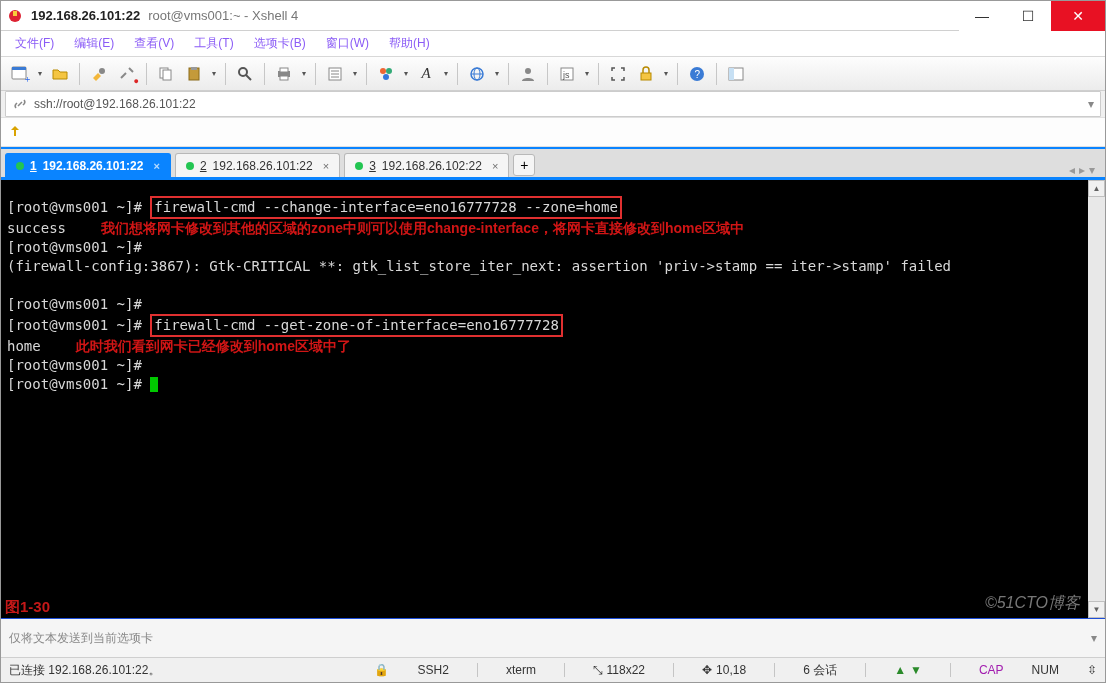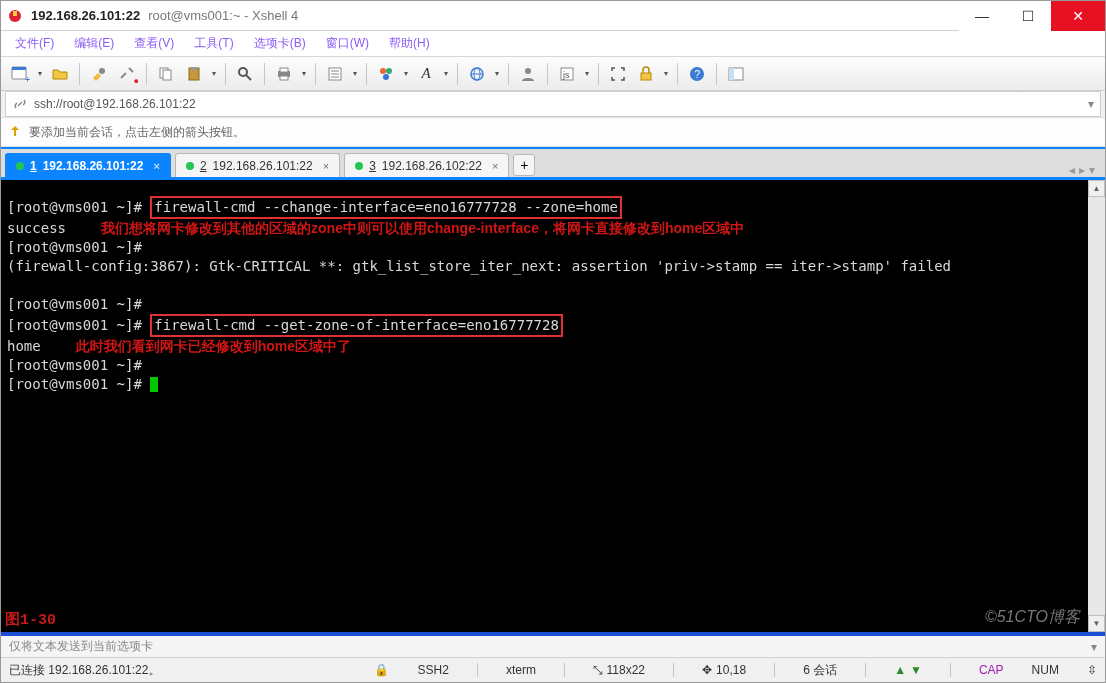--- a/index.html
+++ b/index.html
@@ -188,21 +188,21 @@
     color:#d01515;
     font-family:"Microsoft YaHei",sans-serif;
     font-weight:bold;
     font-size:14px;
   }
   .figlabel {
     position:absolute;
     left:4px;
     bottom:2px;
     color:#c51818;
-    font-family:Liberation Mono, monospace;
+    font-family:Liberation Sans, sans-serif;
     font-weight:bold;
     font-size:15px;
   }
   .cursor-block {
     display:inline-block;
     width:8px; height:15px;
     background:#00c800;
     vertical-align:middle;
     position:relative;
     top:-1px;
@@ -229,23 +229,23 @@
     border:1px solid #c0c0c0;
     font-size:8px;
     display:flex;align-items:center;justify-content:center;
     color:#606060;
   }
   .sb-track{ flex:1; background:#e8e8e8;}
   .termcols{ display:flex; flex:1;}
 
   
   .sendbar{
-    height:26px;
+    height:40px;
     background:#f5f5f5;
-    border-top:4px solid #1d4ed8;
+    border-top:1px solid #1d4ed8;
     border-bottom:1px solid #cfcfcf;
     display:flex; align-items:center;
     padding:0 8px;
     color:#888;
     font-size:12px;
   }
   .sendbar .chev { margin-left:auto; color:#888;}
 
   
   .statusbar{
@@ -476,21 +476,20 @@
   <span>ssh://root@192.168.26.101:22</span>
   <span class="chev">▾</span>
 </div>
 
 <div class="hintbar">
   <span class="ico-bookmark ico">
       <svg viewBox="0 0 16 16">
         <path d="M8 2l4 4H9v6H7V6H4z" fill="#d9a300"></path>
       </svg>
     </span>
-  <span>要添加当前会话，点击左侧的箭头按钮。</span>
 </div>
 
 <div class="tabstrip">
   <div class="tab active">
     <span class="dot green"></span>
     <span class="tab-num">1</span>
     <span>192.168.26.101:22</span>
     <span class="tab-close">×</span>
   </div>
   <div class="tab">

